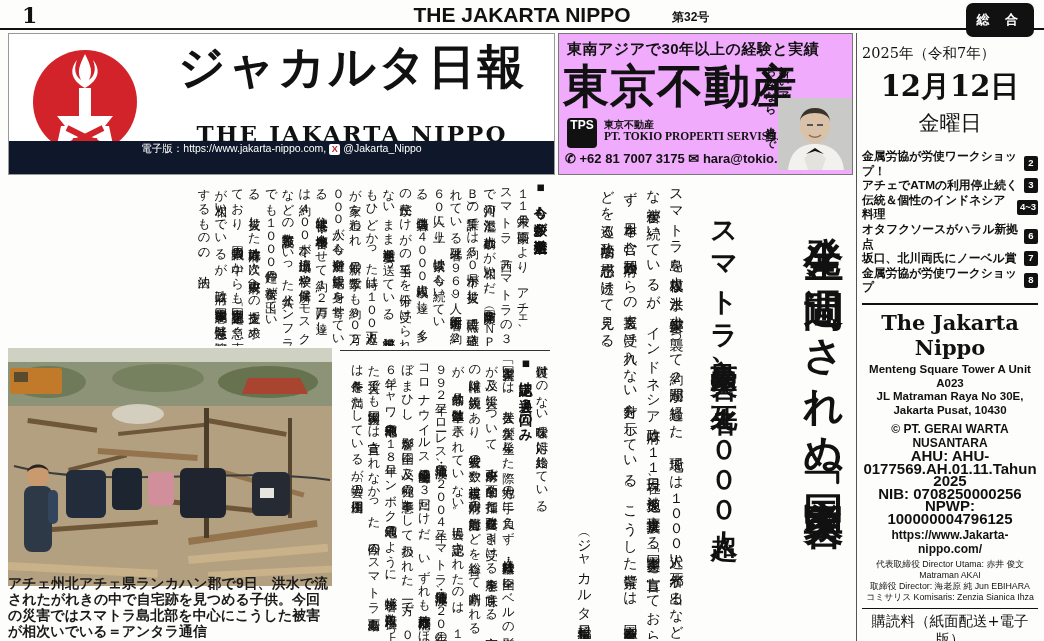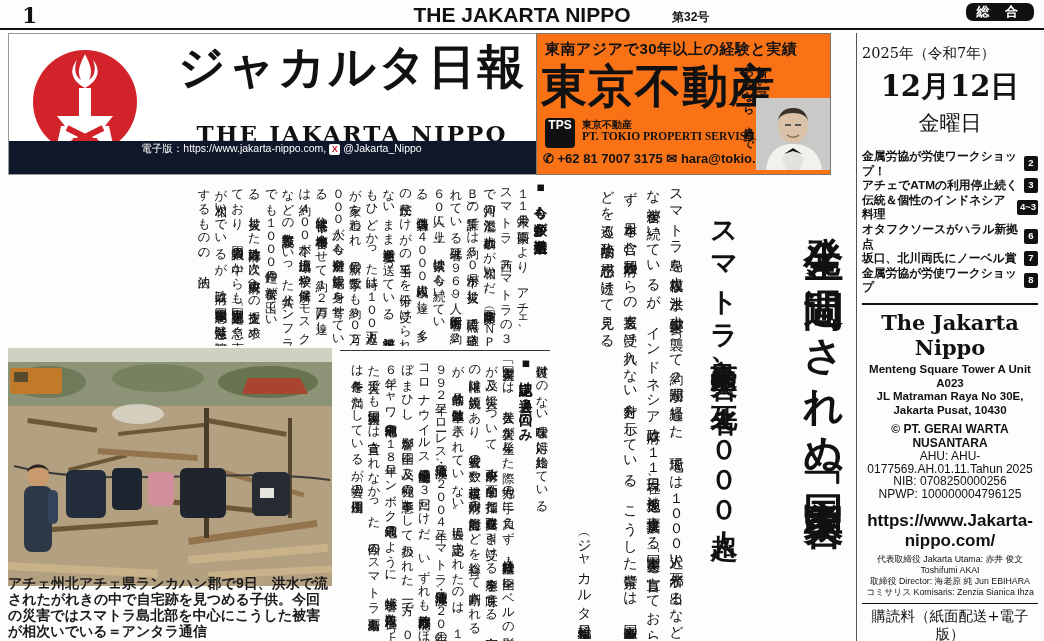--- a/index.html
+++ b/index.html
@@ -7,40 +7,40 @@
         font-family:"DejaVu Serif",serif;color:#111;}
   
   .topbar{position:absolute;left:0;top:0;width:1044px;height:28px;}
   .pagenum{position:absolute;left:22px;top:2px;font-size:22px;font-weight:bold;}
   .toptitle{position:absolute;left:0;right:0;top:3px;text-align:center;
             font-family:"Liberation Sans",sans-serif;font-weight:bold;font-size:21px;
             letter-spacing:0px;}
   .issue{position:absolute;left:672px;top:9px;font-size:12px;font-weight:bold;
          font-family:"Liberation Sans",sans-serif;}
   .secbadge{position:absolute;right:10px;top:3px;background:#111;color:#fff;
-            border-radius:7px;font-size:13px;font-weight:bold;padding:0 10px;
+            border-radius:7px;font-size:13px;font-weight:bold;padding:8px 10px;
             letter-spacing:6px;font-family:"Liberation Sans",sans-serif;}
   .rule-top{position:absolute;left:0;top:28px;width:1044px;height:2px;background:#111;}
   .vline-right{position:absolute;left:856px;top:33px;width:1px;height:608px;background:#555;}
   
   .masthead{position:absolute;left:8px;top:33px;width:545px;height:140px;
             border:1px solid #999;background:#fff;}
   .mh-logo{position:absolute;left:18px;top:8px;}
   .mh-title{position:absolute;left:148px;top:8px;width:390px;text-align:center;
             font-size:47px;font-weight:bold;line-height:1.05;letter-spacing:2px;}
   .mh-sub{position:absolute;left:148px;top:86px;width:390px;text-align:center;
           font-size:23px;font-weight:bold;letter-spacing:2px;}
   .mh-bar{position:absolute;left:0px;bottom:0px;width:100%;height:33px;background:#0f172a;
           color:#fff;font-size:10.5px;text-align:center;line-height:15px;
           font-family:"Liberation Sans",sans-serif;}
   .xicon{display:inline-block;background:#fff;color:#c5202e;font-weight:bold;
          width:11px;height:11px;line-height:11px;border-radius:2px;font-size:9px;margin:0 3px;}
   
-  .ad{position:absolute;left:536px;top:33px;width:293px;height:140px;
-      border:1px solid #777;background:#f97316;font-family:"Liberation Sans",sans-serif;overflow:hidden;}
+  .ad{position:absolute;left:558px;top:33px;width:293px;height:140px;
+      border:1px solid #777;background:#f0abfc;font-family:"Liberation Sans",sans-serif;overflow:hidden;}
   .ad-tag{position:absolute;left:8px;top:6px;font-size:15px;font-weight:bold;letter-spacing:.5px;}
   .ad-name{position:absolute;left:4px;top:22px;font-size:46px;font-weight:bold;letter-spacing:1px;}
   .ad-vert{position:absolute;right:62px;top:24px;height:112px;writing-mode:vertical-rl;
            font-size:11px;font-weight:bold;line-height:13px;}
   .ad-logo{position:absolute;left:8px;top:84px;width:30px;height:30px;background:#111;color:#fff;
            border-radius:4px;font-size:12px;font-weight:bold;text-align:center;line-height:15px;}
   .ad-co1{position:absolute;left:45px;top:84px;font-size:10px;font-weight:bold;}
   .ad-co2{position:absolute;left:45px;top:96px;font-size:11.5px;font-weight:bold;
           font-family:"Liberation Serif",serif;}
   .ad-contact{position:absolute;left:6px;top:117px;font-size:13px;font-weight:bold;}
@@ -53,22 +53,22 @@
   .idx{margin-top:12px;font-family:"Liberation Sans",sans-serif;}
   .idx-row{display:flex;justify-content:space-between;align-items:center;
            font-size:11.8px;font-weight:bold;line-height:14.6px;}
   .idx-pg{background:#111;color:#fff;border-radius:2px;font-size:9.5px;
           padding:0px 3px;min-width:8px;text-align:center;}
   .thickrule{height:2.5px;background:#111;margin:8px 0 0 0;}
   .pub{text-align:center;}
   .pub-name{font-size:21px;font-weight:bold;margin-top:5px;}
   .pub-addr{font-size:11.5px;font-weight:bold;font-family:"Liberation Sans",sans-serif;line-height:13.5px;margin-top:3px;}
   .pub-co{font-size:12px;font-weight:bold;font-family:"Liberation Sans",sans-serif;margin-top:5px;}
-  .pub-reg{font-size:12px;font-family:"Liberation Sans",sans-serif;line-height:12.5px;}
-  .pub-url{font-size:17px;font-weight:bold;font-family:"Liberation Sans",sans-serif;margin-top:11px;}
+  .pub-reg{font-size:15px;font-family:"Liberation Sans",sans-serif;line-height:12.5px;font-weight:bold;}
+  .pub-url{font-size:12px;font-weight:bold;font-family:"Liberation Sans",sans-serif;margin-top:3px;}
   .pub-dir{font-size:8.8px;font-family:"Liberation Sans",sans-serif;line-height:11px;margin-top:3px;}
   .subbox{border-top:1.5px solid #111;margin-top:5px;padding-top:3px;}
   .sub-line{text-align:center;font-size:14.5px;line-height:18px;}
   
   .article{position:absolute;left:8px;top:176px;width:846px;height:465px;overflow:hidden;}
   .hl-main{position:absolute;right:2px;top:30px;bottom:-20px;width:104px;
            font-size:40px;font-weight:bold;letter-spacing:4px;text-align:left;
            writing-mode:vertical-rl;overflow:hidden;}
   .hl-sub{position:absolute;right:112px;top:28px;bottom:0;width:50px;
           font-size:27px;font-weight:600;letter-spacing:3px;
@@ -195,21 +195,21 @@
         <span>Jakarta Pusat, 10430</span>
       </div>
       <div class="pub-co">© PT. GERAI WARTA NUSANTARA</div>
       <div class="pub-reg">
         <span>AHU: AHU-0177569.AH.01.11.Tahun 2025</span><br>
         <span>NIB: 0708250000256</span><br>
         <span>NPWP: 100000004796125</span>
       </div>
       <div class="pub-url">https://www.Jakarta-nippo.com/</div>
       <div class="pub-dir">
-        <span>代表取締役 Jakarta Utama: 赤井 俊文 Toshifumi AKAI</span><br>
+        <span>代表取締役 Director Utama: 赤井 俊文 Matraman AKAI</span><br>
         <span>取締役 Director: 海老原 純 Jun EBIHARA</span><br>
         <span>コミサリス Komisaris: Zenzia Sianica Ihza</span>
       </div>
     </div>
 
     <div class="subbox">
       <div class="sub-line">購読料（紙面配送+電子版）</div>
       <div class="sub-line">月間契約　35万ルピア</div>
 
     </div>

